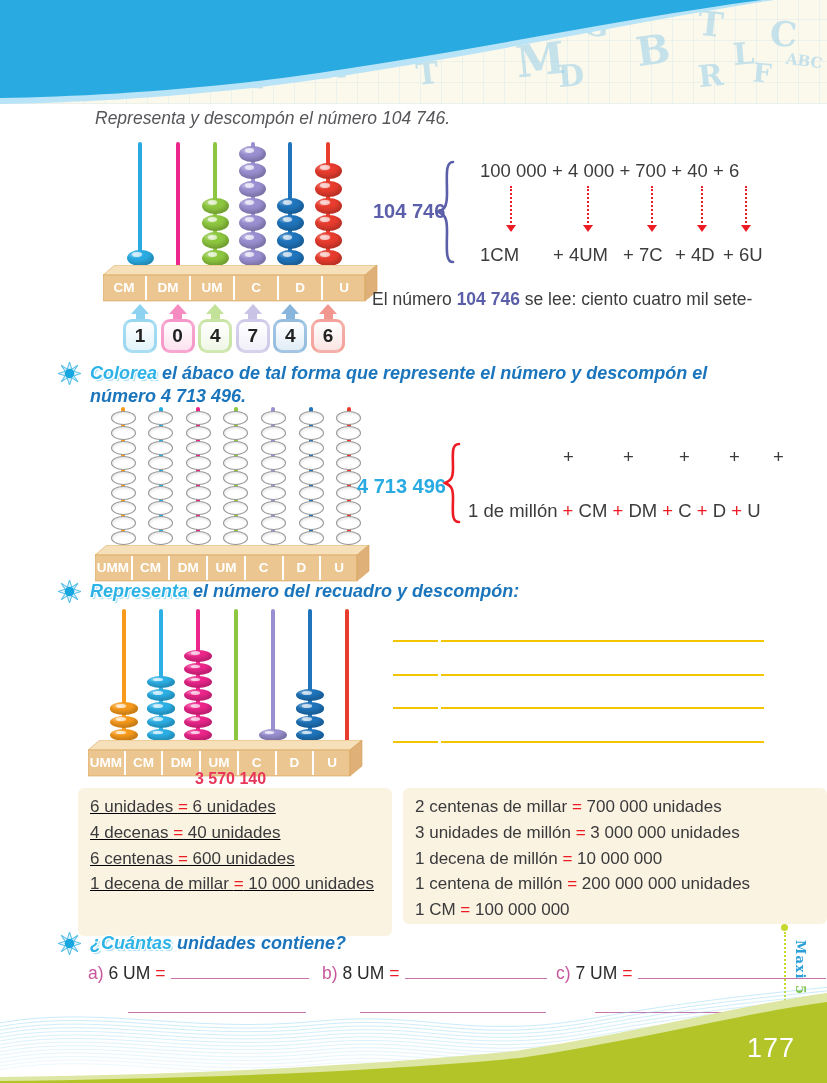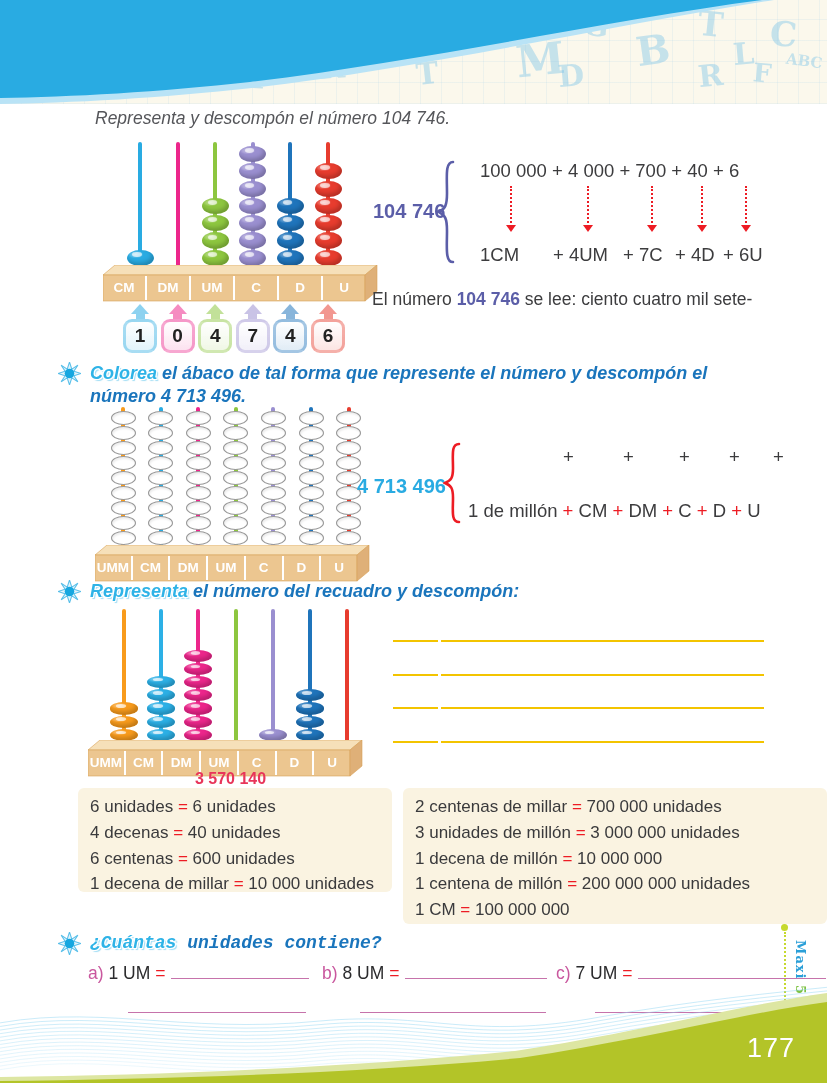--- a/index.html
+++ b/index.html
@@ -370,45 +370,45 @@
       <div class="wline" style="left: 393px; top: 640px; width: 45px;"></div>
       <div class="wline" style="left: 441px; top: 640px; width: 323px;"></div>
       <div class="wline" style="left: 393px; top: 673.5px; width: 45px;"></div>
       <div class="wline" style="left: 441px; top: 673.5px; width: 323px;"></div>
       <div class="wline" style="left: 393px; top: 707px; width: 45px;"></div>
       <div class="wline" style="left: 441px; top: 707px; width: 323px;"></div>
       <div class="wline" style="left: 393px; top: 740.5px; width: 45px;"></div>
       <div class="wline" style="left: 441px; top: 740.5px; width: 323px;"></div>
     </div>
 
-  <div class="panel" id="eqleft" style="left:78px;top:788px;width:314px;height:104px;">
+  <div class="panel" id="eqleft" style="left:78px;top:788px;width:314px;height:148px;text-decoration:underline;">
       <div class="eqrow"><span>6 unidades </span><span class="eq">=</span><span> 6 unidades</span></div>
       <div class="eqrow"><span>4 decenas </span><span class="eq">=</span><span> 40 unidades</span></div>
       <div class="eqrow"><span>6 centenas </span><span class="eq">=</span><span> 600 unidades</span></div>
       <div class="eqrow"><span>1 decena de millar </span><span class="eq">=</span><span> 10 000 unidades</span></div>
     </div>
   <div class="panel" id="eqright" style="left:403px;top:788px;width:424px;height:136px;">
       <div class="eqrow"><span>2 centenas de millar </span><span class="eq">=</span><span> 700 000 unidades</span></div>
       <div class="eqrow"><span>3 unidades de millón </span><span class="eq">=</span><span> 3 000 000 unidades</span></div>
       <div class="eqrow"><span>1 decena de millón </span><span class="eq">=</span><span> 10 000 000</span></div>
       <div class="eqrow"><span>1 centena de millón </span><span class="eq">=</span><span> 200 000 000 unidades</span></div>
       <div class="eqrow"><span>1 CM </span><span class="eq">=</span><span> 100 000 000</span></div>
     </div>
 
-  <div class="sec" style="left:58px;top:932px;width:600px;font-family:Liberation Mono, monospace;">
+  <div class="sec" style="left:58px;top:932px;width:600px;">
     <span class="sun-icon"><svg width="23" height="23" viewBox="0 0 22 22">
           <polygon points="11,0 13.2,6.8 19,3 15.2,8.8 22,11 15.2,13.2 19,19 13.2,15.2 11,22 8.8,15.2 3,19 6.8,13.2 0,11 6.8,8.8 3,3 8.8,6.8" fill="#e3f4fc" stroke="#59bfe9" stroke-width="1"></polygon>
           <circle cx="11" cy="11" r="4.6" fill="#16a7e0"></circle>
         </svg></span>
     <span class="txt">
       <span class="kw">¿Cuántas</span><span> unidades contiene?</span>
     </span>
   </div>
   <div id="abcrow">
-      <div class="abc-item" style="left: 88px; top: 963px;"><span class="abc-letter">a)</span> <span>1 UM </span><span class="abc-eq">=</span><span class="blank" style="width:138px"></span></div>
+      <div class="abc-item" style="left: 88px; top: 963px;"><span class="abc-letter">a)</span> <span>6 UM </span><span class="abc-eq">=</span><span class="blank" style="width:138px"></span></div>
       <div class="abc-item" style="left: 322px; top: 963px;"><span class="abc-letter">b)</span> <span>8 UM </span><span class="abc-eq">=</span><span class="blank" style="width:142px"></span></div>
       <div class="abc-item" style="left: 556px; top: 963px;"><span class="abc-letter">c)</span> <span>7 UM </span><span class="abc-eq">=</span><span class="blank" style="width:188px"></span></div>
     </div>
   <div id="abcrow2">
       <div class="blank2" style="left: 128px; top: 1010px; width: 178px;"></div>
       <div class="blank2" style="left: 360px; top: 1010px; width: 186px;"></div>
       <div class="blank2" style="left: 595px; top: 1010px; width: 230px;"></div>
     </div>
 
   <div class="tab-dot"></div>

